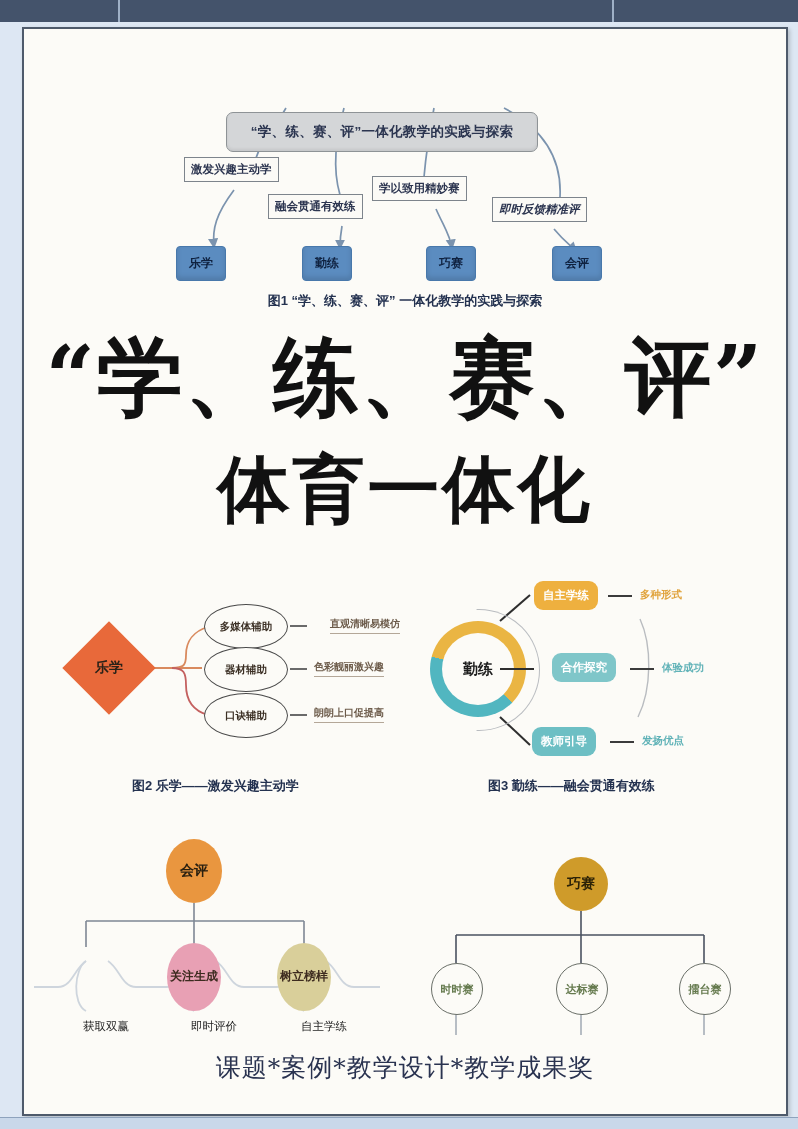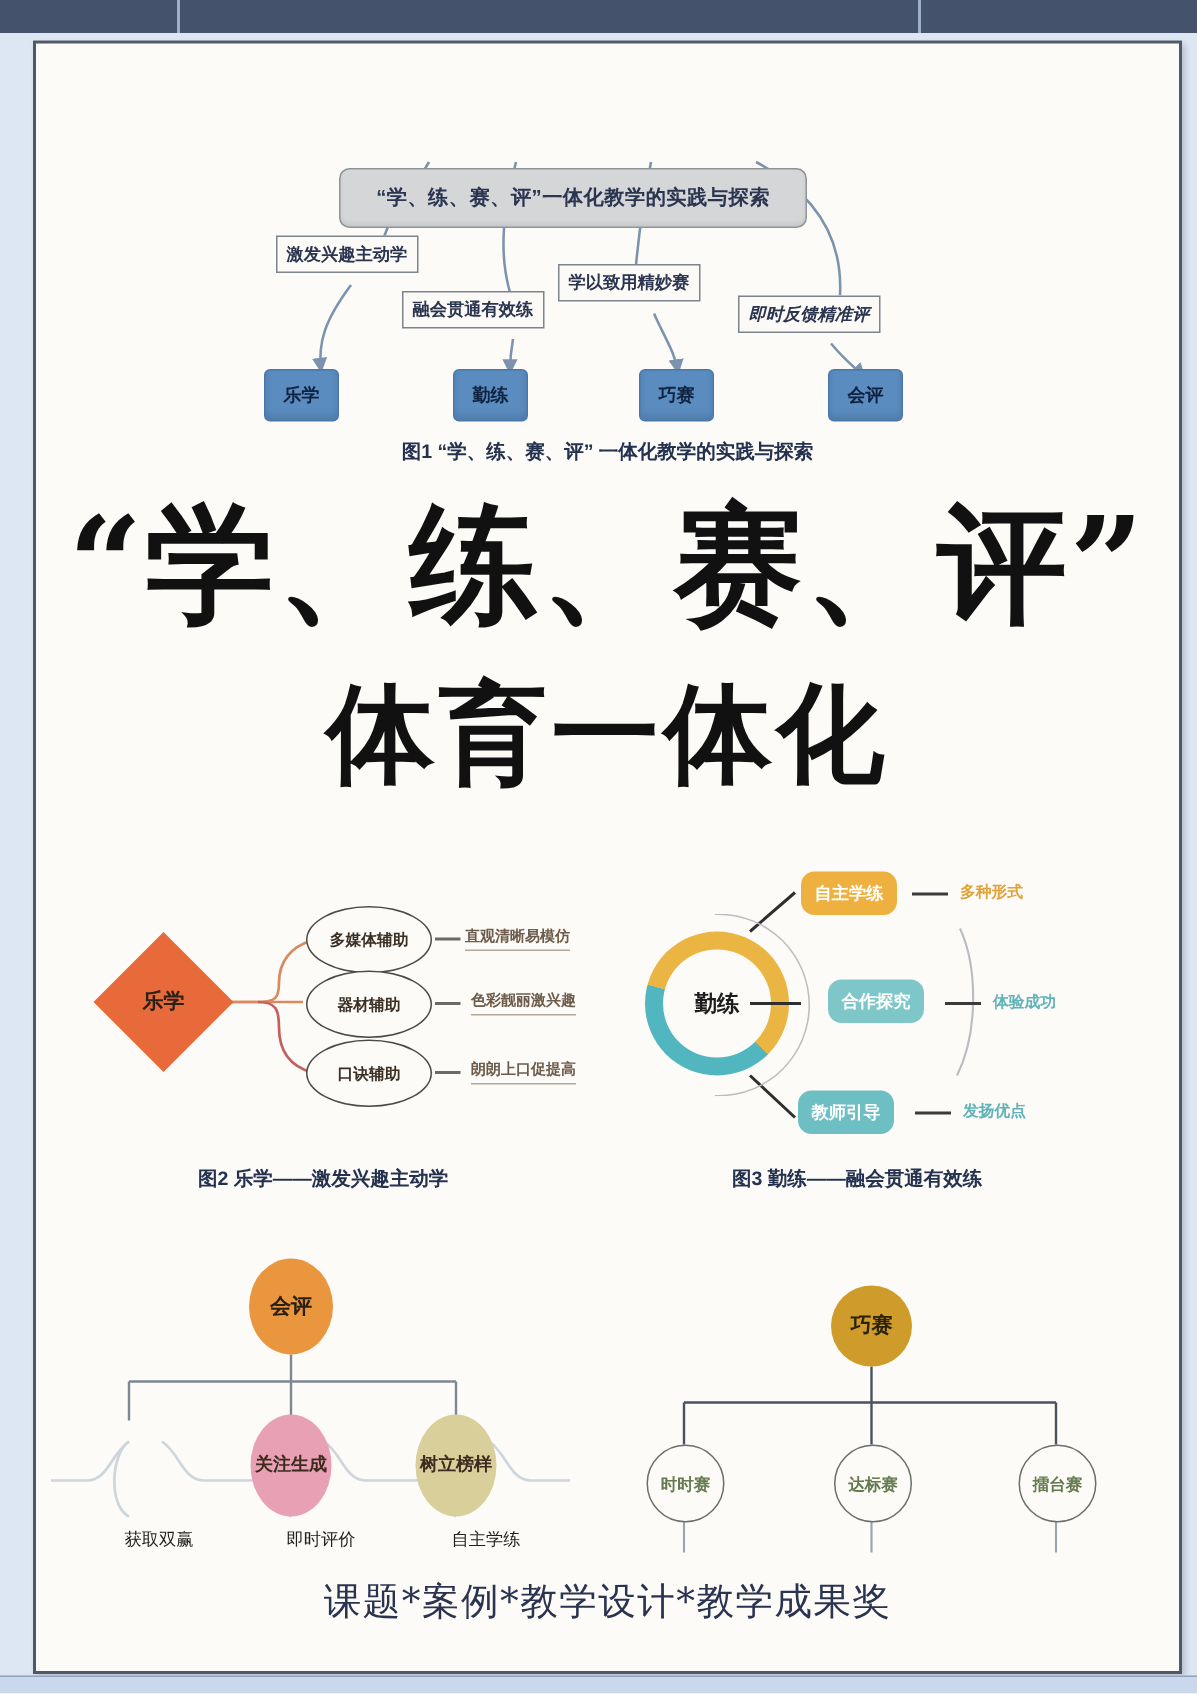--- a/index.html
+++ b/index.html
@@ -338,21 +338,21 @@
       <div class="diamond-label">乐学</div>
 
       <div class="ellipse" style="left:180px; top:35px;">多媒体辅助</div>
       <div class="ellipse" style="left:180px; top:78px;">器材辅助</div>
       <div class="ellipse" style="left:180px; top:124px;">口诀辅助</div>
 
       <div class="f2-dash" style="left:266px; top:56px;"></div>
       <div class="f2-dash" style="left:266px; top:99px;"></div>
       <div class="f2-dash" style="left:266px; top:145px;"></div>
 
-      <div class="f2-note" style="left:286px; top:48px;">直观清晰易模仿</div>
+      <div class="f2-note" style="left:306px; top:48px;">直观清晰易模仿</div>
       <div class="f2-note" style="left:290px; top:91px;">色彩靓丽激兴趣</div>
       <div class="f2-note" style="left:290px; top:137px;">朗朗上口促提高</div>
 
       <div class="fig-caption" style="left:108px; top:208px;">图2   乐学——激发兴趣主动学</div>
     </div>
 
     <div class="fig3">
       <svg width="382" height="250" style="position:absolute;left:0;top:0">
         <path d="M16,50 C4,76 4,120 18,148" stroke="#b9bcc0" stroke-width="1.4" fill="none" transform="translate(126,0) scale(-1,1) translate(-126,0)"></path>
         <path d="M96,52 L126,26" stroke="#2e2e2e" stroke-width="2" fill="none"></path>

